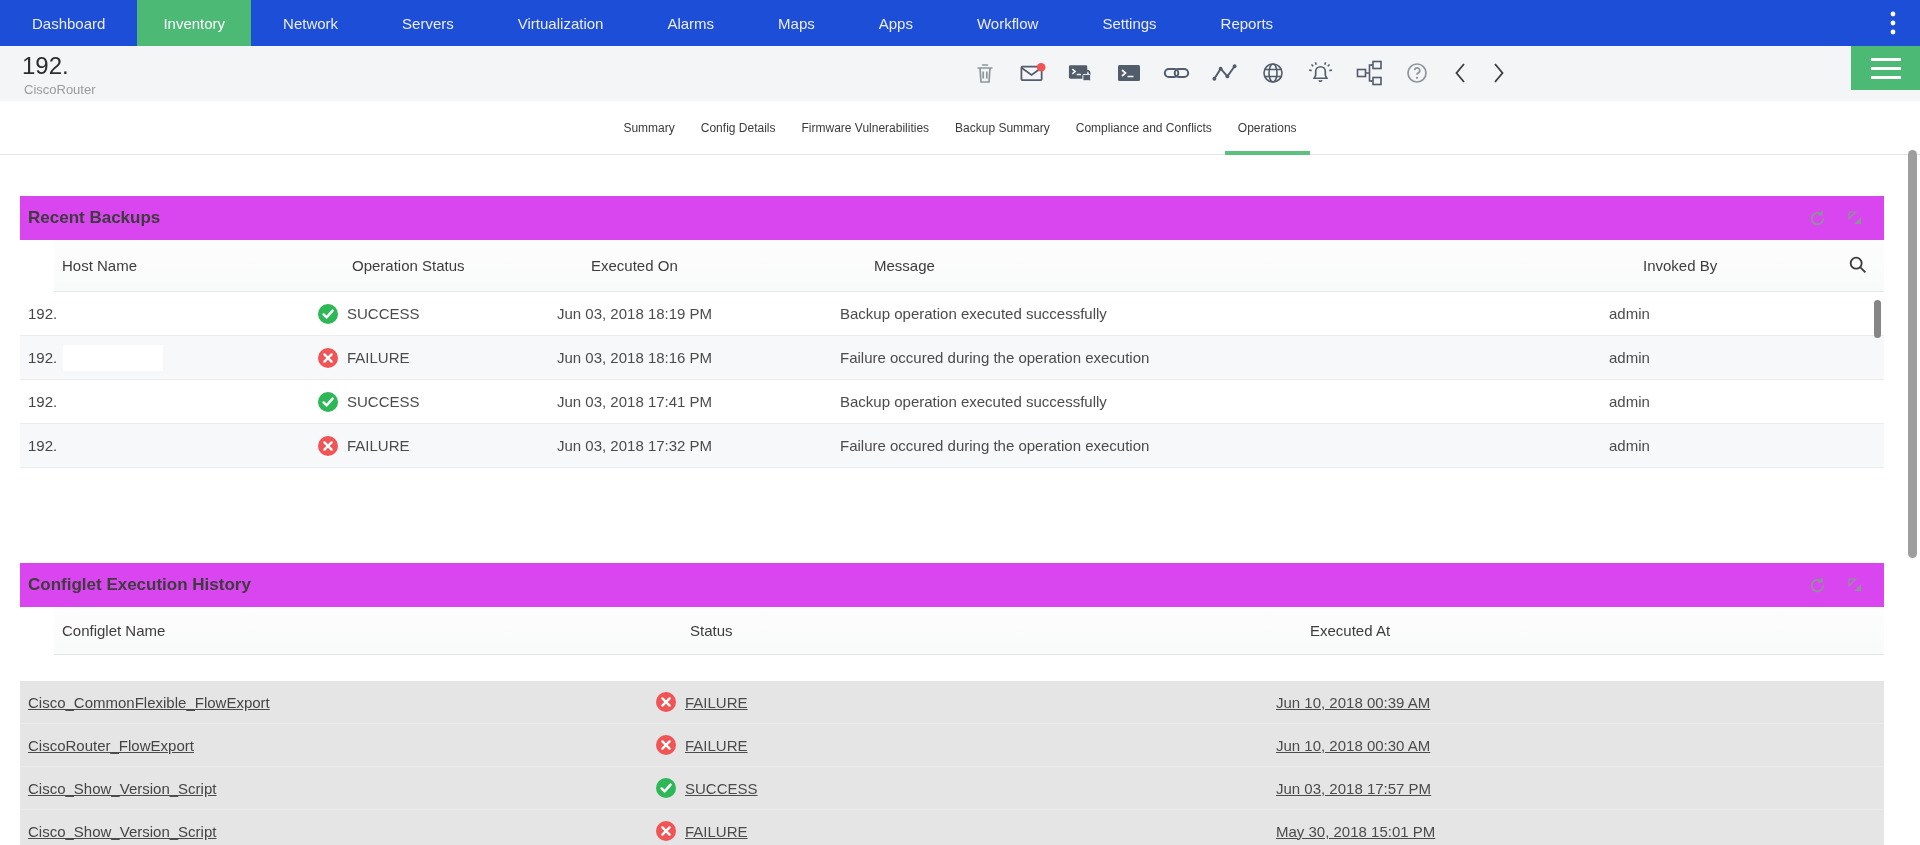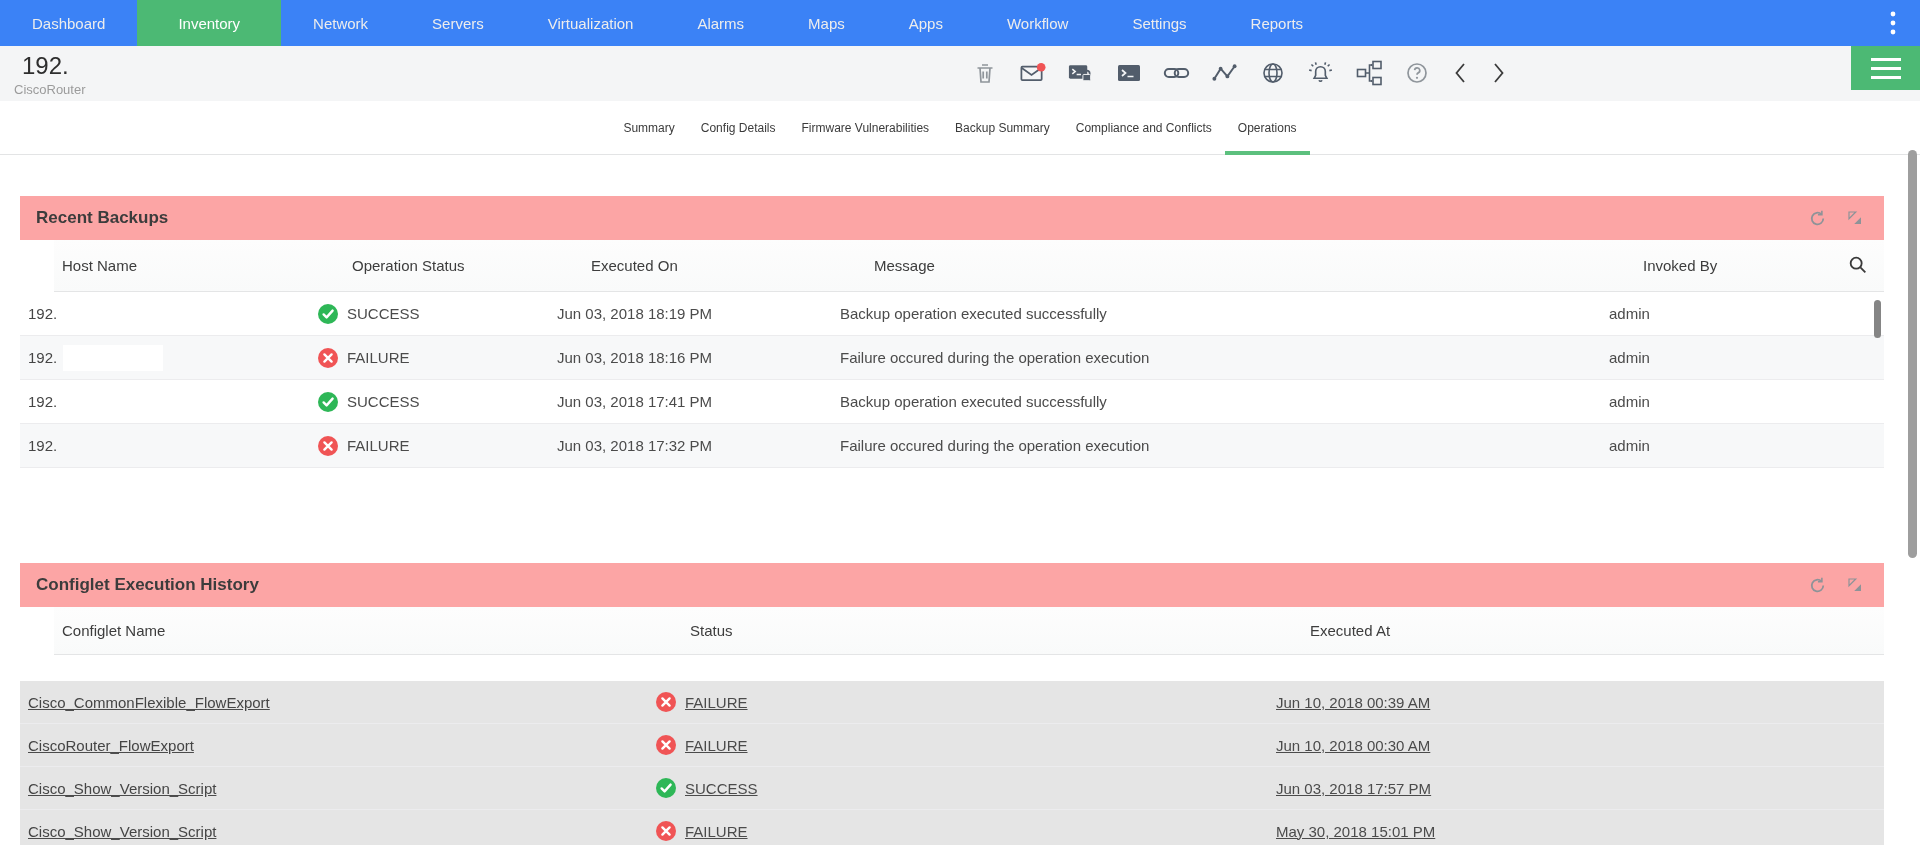--- a/index.html
+++ b/index.html
@@ -1,31 +1,31 @@
 <!DOCTYPE html>
 <html><head>
 <meta charset="utf-8">
 <style>
   * { margin:0; padding:0; box-sizing:border-box; }
   html,body { width:1920px; height:845px; overflow:hidden; background:#fff;
               font-family:"Liberation Sans", sans-serif; }
 
   
-  .topnav { height:46px; background:#3b82f6; display:flex; align-items:stretch; position:relative; }
+  .topnav { height:46px; background:#1d4ed8; display:flex; align-items:stretch; position:relative; }
   .nav-item { color:#ededed; font-size:15px; display:flex; align-items:center;
               padding:0 32px; cursor:pointer; white-space:nowrap; }
-  .nav-item.active { background:#4cb974; color:#fff; padding:0 41px; }
+  .nav-item.active { background:#4cb974; color:#fff; padding:0 26px; }
   .kebab { position:absolute; right:12px; top:0; height:46px; width:30px;
            display:flex; align-items:center; justify-content:center; cursor:pointer; }
   .kebab svg { display:block; }
 
   
   .dev-header { height:55px; background:#f4f5f6; position:relative; }
   .dev-title { position:absolute; left:22px; top:6px; font-size:24px; color:#2e2e2e; font-weight:500; }
-  .dev-sub   { position:absolute; left:14px; top:36px; font-size:13px; color:#9b9b9b; }
+  .dev-sub   { position:absolute; left:24px; top:36px; font-size:13px; color:#9b9b9b; }
   .toolbar { position:absolute; right:412px; top:5px; height:44px; display:flex; align-items:center; gap:21px; }
   .tbtn { background:none; border:none; width:27px; height:27px; padding:0; cursor:pointer;
           display:flex; align-items:center; justify-content:center; color:#525d6b; }
   .tbtn svg { display:block; }
   .tbtn.gray  { color:#8f959b; }
   .tbtn.chev  { color:#3b3b3b; width:18px; }
   .hamburger { position:absolute; right:0; top:0; width:69px; height:44px; background:#4cb974;
                border:none; cursor:pointer; display:flex; flex-direction:column; gap:6px;
                align-items:center; justify-content:center; }
   .hamburger i { display:block; width:30px; height:3px; background:#fff; }
@@ -33,22 +33,22 @@
   
   .tabbar { height:54px; background:#fff; border-bottom:1px solid #e3e4e5;
             display:flex; justify-content:center; }
   .tab { font-size:12px; color:#3b3b3b; padding:0 13px; display:flex; align-items:center;
          cursor:pointer; position:relative; white-space:nowrap; }
   .tab.active::after { content:""; position:absolute; left:0; right:0; bottom:-1px;
                        height:4px; background:#5cc07e; }
 
   
   main { padding:41px 36px 0 20px; }
-  .card-head { height:44px; background:#fca5a5; display:flex; align-items:center;
-               justify-content:space-between; padding:0 18px 0 16px; }
+  .card-head { height:44px; background:#d946ef; display:flex; align-items:center;
+               justify-content:space-between; padding:0 18px 0 8px; }
   .card-title { font-size:17px; font-weight:700; color:#3c3c3c; }
   .card-actions { display:flex; align-items:center; gap:16px; }
   .ibtn { background:none; border:none; padding:0; width:22px; height:22px; cursor:pointer;
           color:#8e9398; display:flex; align-items:center; justify-content:center; }
 
   .grid1 { display:grid; grid-template-columns:290px 239px 283px 769px 1fr 48px; align-items:center; padding:0 0 0 8px; }
   .grid2 { display:grid; grid-template-columns:628px 620px 1fr; align-items:center; padding:0 0 0 8px; }
 
   .thead { font-size:15px; color:#3d3d3d; font-weight:500; border-bottom:1px solid #e4e5e6;
            background:linear-gradient(#fdfdfd,#f9fafa); position:relative;margin-left:34px; }

